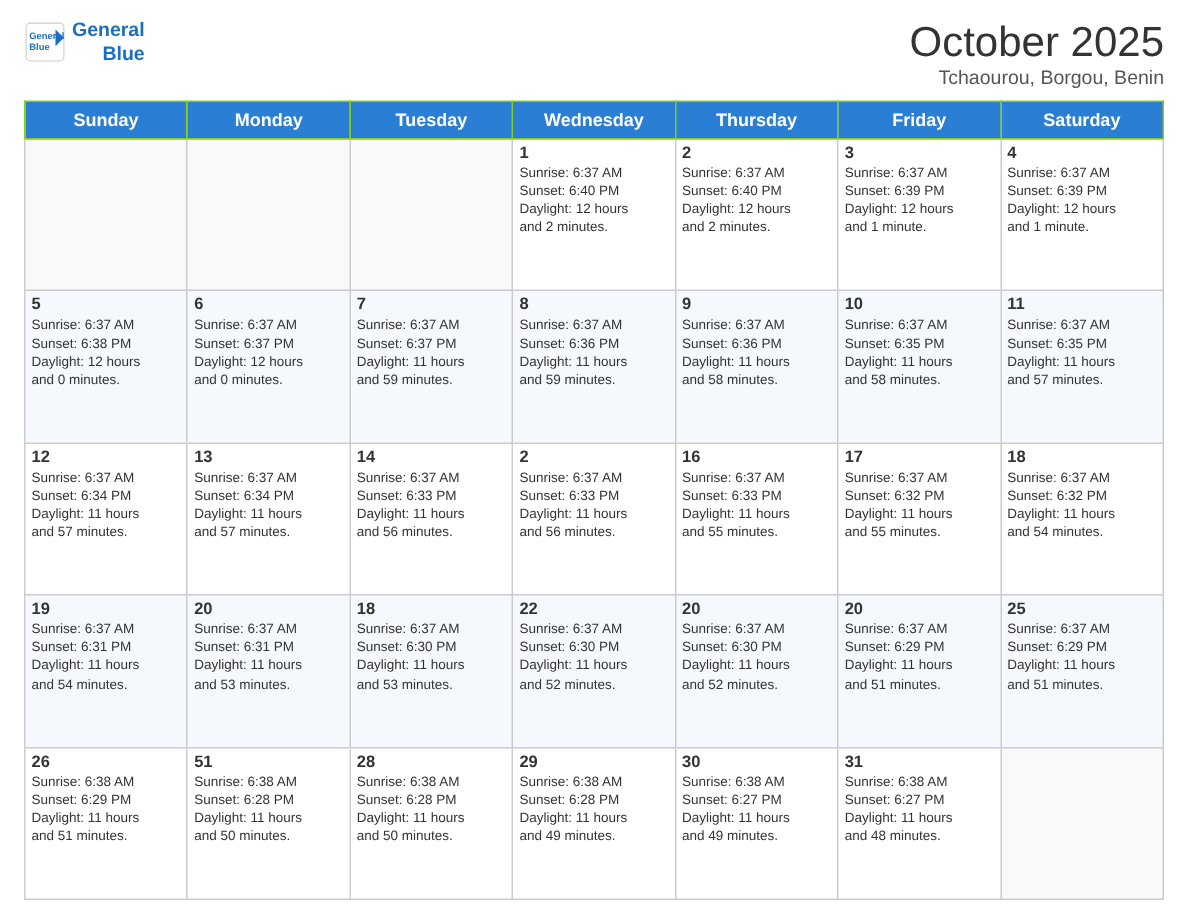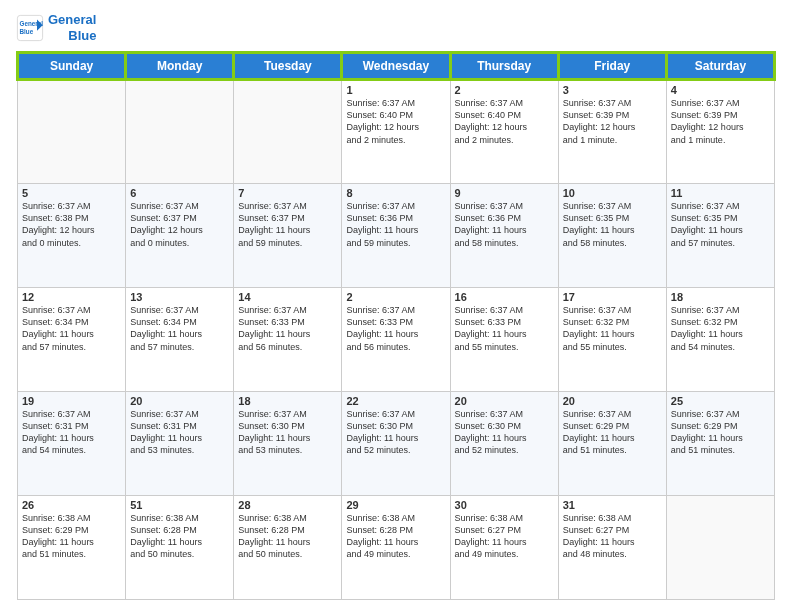--- a/index.html
+++ b/index.html
@@ -61,21 +61,21 @@
       width: 100%;
       table-layout: fixed;
     }
     .calendar th {
       background: #2a7fd4;
       color: #fff;
       text-align: center;
       font-size: 12px;
       font-weight: bold;
       padding: 5px 2px;
-      border: 3px solid #84cc16;
+      border: 1px solid #84cc16;
     }
     .calendar td {
       vertical-align: top;
       border: 1px solid #ccc;
       padding: 3px 4px;
       font-size: 9.5px;
       color: #333;
       height: 82px;
     }
     .calendar tr:nth-child(even) td {
@@ -110,20 +110,24 @@
         <text x="5" y="17" font-size="9" font-weight="bold" fill="#1a6fc4">General</text>
         <text x="5" y="28" font-size="9" font-weight="bold" fill="#1a6fc4">Blue</text>
         <polygon points="30,8 38,16 30,24" fill="#1a6fc4"></polygon>
       </svg>
       <div>
         <div class="logo-text">
           <span>General</span><br><span>Blue</span>
         </div>
       </div>
     </div>
+    <div class="title-block">
+      <div class="month-title">October 2025</div>
+      <div class="location">Tchaourou, Borgou, Benin</div>
+    </div>
   </div>
 
   <table class="calendar">
     <thead>
       <tr id="header-row">
           <th>Sunday</th>
           <th>Monday</th>
           <th>Tuesday</th>
           <th>Wednesday</th>
           <th>Thursday</th>

